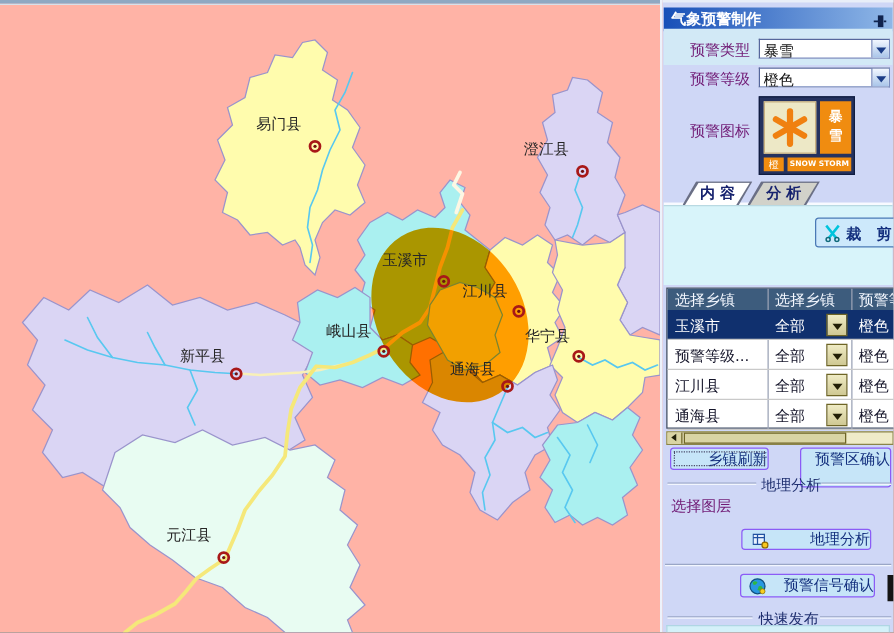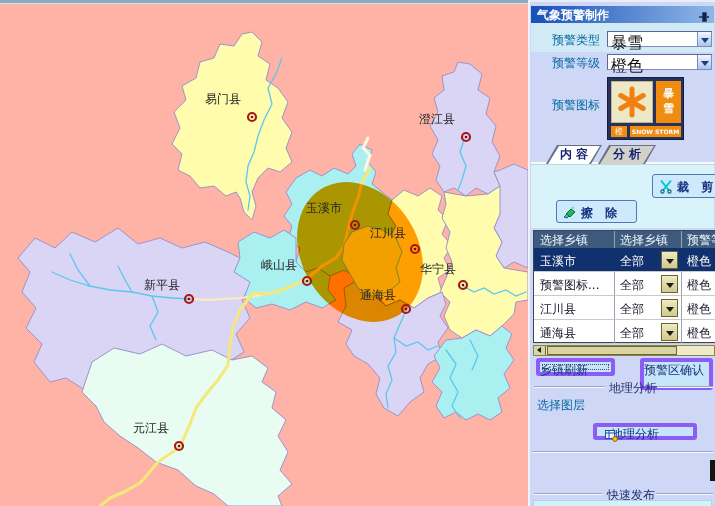--- a/index.html
+++ b/index.html
@@ -8,23 +8,23 @@
   .abs{position:absolute;}
 
   
   .panel-edge{left:528px;top:0;width:2px;height:506px;background:#EDF2FB;}
   .panel{left:530px;top:0;width:185px;height:506px;background:#CFD7F6;overflow:hidden;border-top:2px solid #E8EEF8;}
   .titlebar{left:1px;top:4px;width:183px;height:19px;background:linear-gradient(to right,#1850B8,#8FB7E7);
             color:#fff;font-size:12px;font-weight:bold;line-height:19px;padding-left:6px;}
   .pin{right:4px;top:5px;width:12px;height:12px;}
 
   .strip-cyan{left:1px;top:21px;width:183px;height:29px;background:#D2E9F6;}
-  .fld-label{font-size:12px;color:#0369a1;}
+  .fld-label{font-size:12px;color:#701a75;}
   .combo{height:16px;background:#fff;border:1px solid #7A8CBE;border-top-color:#56679C;border-left-color:#56679C;}
-  .combo .val{position:absolute;left:3px;top:1px;font-size:16px;color:#101010;white-space:nowrap;}
+  .combo .val{position:absolute;left:3px;top:1px;font-size:12px;color:#101010;white-space:nowrap;}
   .combo-btn{position:absolute;right:0;top:0;width:14px;height:100%;background:linear-gradient(#F2F7FF,#A9C5E9);border-left:1px solid #7A8CBE;}
   .tri{position:absolute;left:3px;top:6px;width:0;height:0;border-left:4px solid transparent;border-right:4px solid transparent;border-top:5px solid #1B3C86;}
 
   
   .wicon{left:77px;top:75px;width:77px;height:63px;background:#25325F;border:1px solid #101C40;padding:2px;}
   .wicon .sq{position:absolute;background:#F08C10;}
   .wicon .beige{left:3px;top:3px;width:42px;height:42px;background:#EDE8C6;border:1px solid #C8B080;}
   .wicon .namebox{left:48px;top:3px;width:25px;height:42px;color:#fff;font-weight:bold;font-size:11px;text-align:center;line-height:15px;padding-top:5px;}
   .wicon .lvl{left:3px;top:48px;width:16px;height:11px;color:#fff;font-size:8px;text-align:center;line-height:11px;}
   .wicon .cap{left:22px;top:48px;width:51px;height:11px;color:#fff;font-size:6px;font-weight:bold;text-align:center;line-height:11px;letter-spacing:0;}
@@ -52,21 +52,21 @@
   .vline{position:absolute;top:0;width:1px;height:113px;background:#9AA2B5;}
   .dd-tan{position:absolute;top:3px;width:17px;height:18px;background:linear-gradient(#EFEBC4,#CFC893);border:1px solid #6E6526;}
   .dd-tan .tri{left:4px;top:7px;border-top-color:#221E04;}
 
   
   .hscroll{left:3px;top:343px;width:182px;height:11px;background:#EFEBC8;border:1px solid #8A8448;}
   .sb-arrow{position:absolute;left:0;top:0;width:12px;height:9px;background:#D9D4A4;border-right:1px solid #6E6526;}
   .sb-arrow .tri-l{position:absolute;left:3px;top:1px;width:0;height:0;border-top:3px solid transparent;border-bottom:3px solid transparent;border-right:4px solid #20200A;}
   .sb-thumb{position:absolute;left:13px;top:0;width:130px;height:9px;background:#D9D4A4;border:1px solid #6E6526;}
 
-  .blue-btn{background:#C6E5F8;border:4px solid #8b5cf6;border-radius:3px;font-size:12px;color:#14307E;text-align:left;}
+  .blue-btn{background:#C6E5F8;border:1px solid #8b5cf6;border-radius:3px;font-size:12px;color:#14307E;text-align:right;}
   .focus-dots{position:absolute;inset:2px;border:1px dotted #4A4A6A;}
 
   .etch{height:2px;border-top:1px solid #9AA6C6;border-bottom:1px solid #F2F6FE;}
   .grp-title{font-size:12px;color:#203070;background:transparent;white-space:nowrap;}
 
   .dark-nub{left:180px;top:458px;width:5px;height:21px;background:#141414;}
   .bottom-strip{left:3px;top:498px;width:179px;height:8px;background:#D4F1F9;border:1px solid #AFD6E4;border-bottom:none;}
 
   
   text.maplabel{font-size:12px;fill:#262626;}
@@ -250,48 +250,40 @@
       <svg width="14" height="15" viewBox="0 0 14 14">
         <g stroke="#00C4DC" stroke-width="2" fill="none">
           <line x1="2" y1="1" x2="10" y2="11"></line>
           <line x1="12" y1="1" x2="4" y2="11"></line>
         </g>
         <circle cx="3.5" cy="12" r="1.6" fill="none" stroke="#106A7A" stroke-width="1.2"></circle>
         <circle cx="10.5" cy="12" r="1.6" fill="none" stroke="#106A7A" stroke-width="1.2"></circle>
       </svg>
       <span class="lbl">裁 剪</span>
     </div>
-    <div class="abs toolbtn" style="left:26px;top:198px;width:81px;height:23px">
-      <svg width="14" height="14" viewBox="0 0 14 14">
-        <polygon points="3,9 8,4 12,7 7,12" fill="#28B858" stroke="#0A6A2A"></polygon>
-        <polygon points="1,12 4,9 6,11 4,13" fill="#30C8C8" stroke="#0A6A6A"></polygon>
-        <circle cx="10" cy="3" r="1.4" fill="#70E0F0"></circle>
-      </svg>
-      <span class="lbl">擦 除</span>
-    </div>
 
     <div class="abs tbl">
       <div class="thead">
         <span class="th" style="left:6px">选择乡镇</span>
         <span class="th" style="left:86px">选择乡镇</span>
         <span class="th" style="left:153px">预警等级</span>
       </div>
       <div class="vline" style="left:80px"></div>
       <div class="vline" style="left:147px"></div>
 
       <div class="trow sel" style="top:17px">
         <span class="cell" style="left:6px">玉溪市</span>
         <span class="cell" style="left:86px">全部</span>
         <span class="dd-tan" style="left:127px">
             <span class="tri"></span>
           </span>
         <span class="cell" style="left:153px">橙色</span>
       </div>
       <div class="trow" style="top:41px">
-        <span class="cell" style="left:6px">预警图标...</span>
+        <span class="cell" style="left:6px">预警等级...</span>
         <span class="cell" style="left:86px">全部</span>
         <span class="dd-tan" style="left:127px">
             <span class="tri"></span>
           </span>
         <span class="cell" style="left:153px">橙色</span>
       </div>
       <div class="trow" style="top:65px">
         <span class="cell" style="left:6px">江川县</span>
         <span class="cell" style="left:86px">全部</span>
         <span class="dd-tan" style="left:127px">
@@ -335,20 +327,29 @@
         <rect x="0.5" y="1.5" width="9" height="8" fill="#E8F2FF" stroke="#2050A0"></rect>
         <line x1="0.5" y1="4" x2="9.5" y2="4" stroke="#2050A0"></line>
         <line x1="4" y1="1.5" x2="4" y2="9.5" stroke="#2050A0"></line>
         <circle cx="10" cy="10" r="2.4" fill="#F8C820" stroke="#906800"></circle>
       </svg>
       <span style="margin-left:14px">地理分析</span>
     </div>
 
     <div class="abs etch" style="left:2px;top:449px;width:181px"></div>
 
+    <div class="abs blue-btn" style="left:62px;top:457px;width:108px;height:19px;line-height:17px">
+      <svg class="abs" style="left:6px;top:2px" width="14" height="14" viewBox="0 0 14 14">
+        <circle cx="7" cy="7" r="6" fill="#2898E0" stroke="#105080"></circle>
+        <path d="M3,4 Q5,2 7,4 Q6,6 4,6 Z" fill="#30B840"></path>
+        <path d="M8,7 Q11,6 11,9 Q9,11 7,10 Z" fill="#30B840"></path>
+        <circle cx="11" cy="11" r="2" fill="#F8D020" stroke="#907000" stroke-width="0.6"></circle>
+      </svg>
+      <span style="margin-left:12px">预警信号确认</span>
+    </div>
 
     <div class="abs etch" style="left:4px;top:491px;width:68px"></div>
     <div class="abs grp-title" style="left:77px;top:485px">快速发布</div>
     <div class="abs etch" style="left:126px;top:491px;width:57px"></div>
 
     <div class="abs bottom-strip"></div>
     <div class="abs dark-nub"></div>
   </div>
 </div>
 

